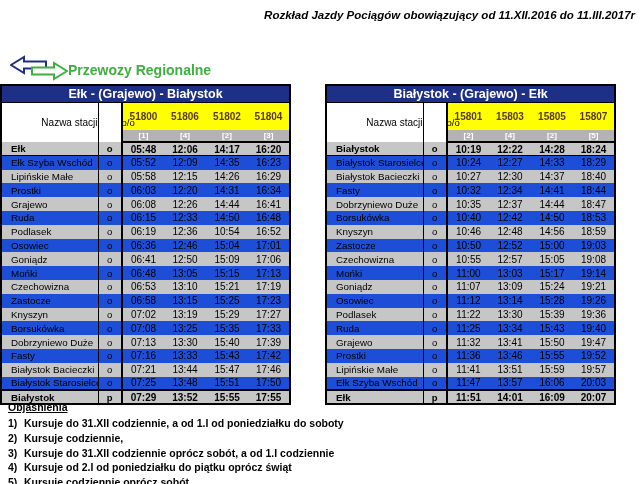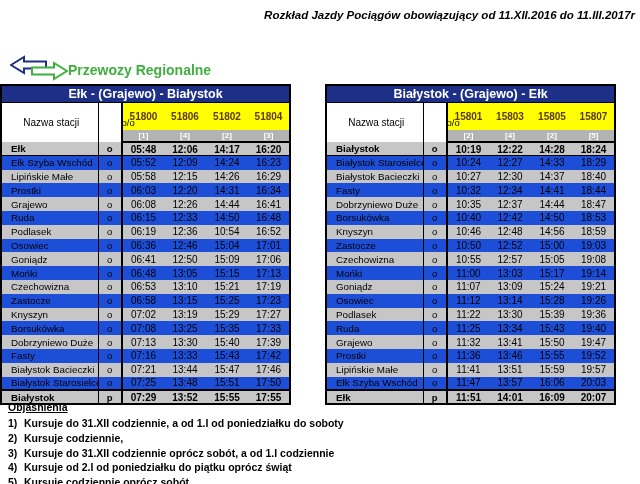--- a/index.html
+++ b/index.html
@@ -16,21 +16,21 @@
   .timetable { position:absolute; top:84px; }
   .timetable.left  { left:0; }
   .timetable.right { left:325px; }
 
   table { border-collapse:collapse; table-layout:fixed; width:290px;
           border:2px solid #000; }
   col.c-stn { width:97px; } col.c-po { width:24px; } col.c-t { width:42px; }
 
   th.title { background:var(--navy); color:#fff; font-size:12.5px; font-weight:bold;
              height:17px; text-align:center; border-bottom:1px solid #000; }
-  th.stn-h { background:#fff; font-size:10px; font-weight:normal; text-align:center;
+  th.stn-h { background:#fff; font-size:10px; font-weight:normal; text-align:right;
              padding-left:3px; border-right:1px solid #000; }
   th.po-h  { background:#fff; font-size:9.5px; font-weight:normal; text-align:center;
              border-right:2px solid #000;padding-left:23px; }
   th.train { background:var(--yellow); color:var(--trainnum); font-size:10px;
              font-weight:bold; height:28px; text-align:center; }
   th.note  { background:var(--notebg); color:#fff; font-size:8px; font-weight:bold;
              height:12px; text-align:center; }
   thead tr.note-row th { border-bottom:2px solid #000; }
 
   tbody td { height:13.8px; font-size:9.8px; vertical-align:middle; }
@@ -102,21 +102,21 @@
             <td class="time-cell">05:48</td>
             <td class="time-cell">12:06</td>
             <td class="time-cell">14:17</td>
             <td class="time-cell">16:20</td>
           </tr>
           <tr class="w">
             <td class="stn-cell">Ełk Szyba Wschód</td>
             <td class="po-cell">o</td>
             <td class="time-cell">05:52</td>
             <td class="time-cell">12:09</td>
-            <td class="time-cell">14:24</td>
+            <td class="time-cell">14:35</td>
             <td class="time-cell">16:23</td>
           </tr>
           <tr class="g">
             <td class="stn-cell">Lipińskie Małe</td>
             <td class="po-cell">o</td>
             <td class="time-cell">05:58</td>
             <td class="time-cell">12:15</td>
             <td class="time-cell">14:26</td>
             <td class="time-cell">16:29</td>
           </tr>

